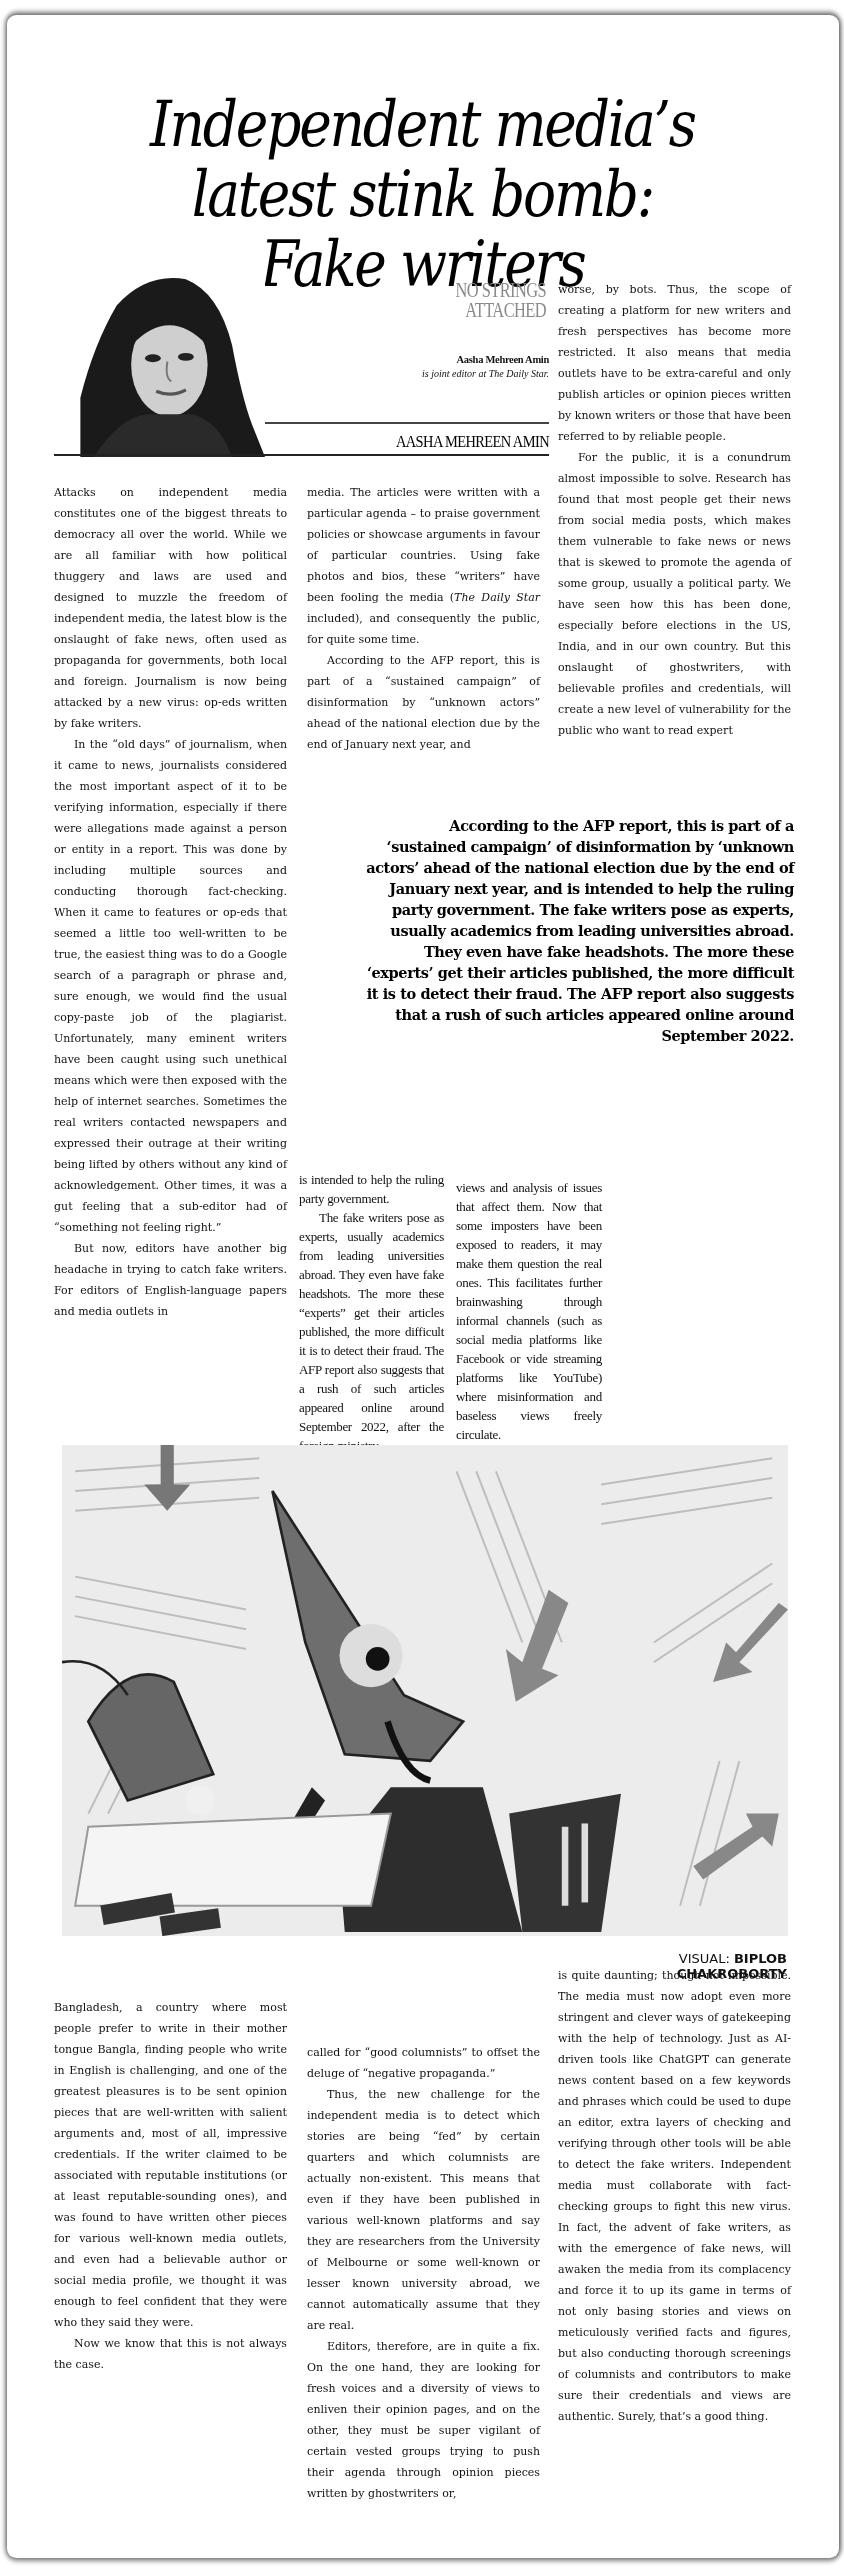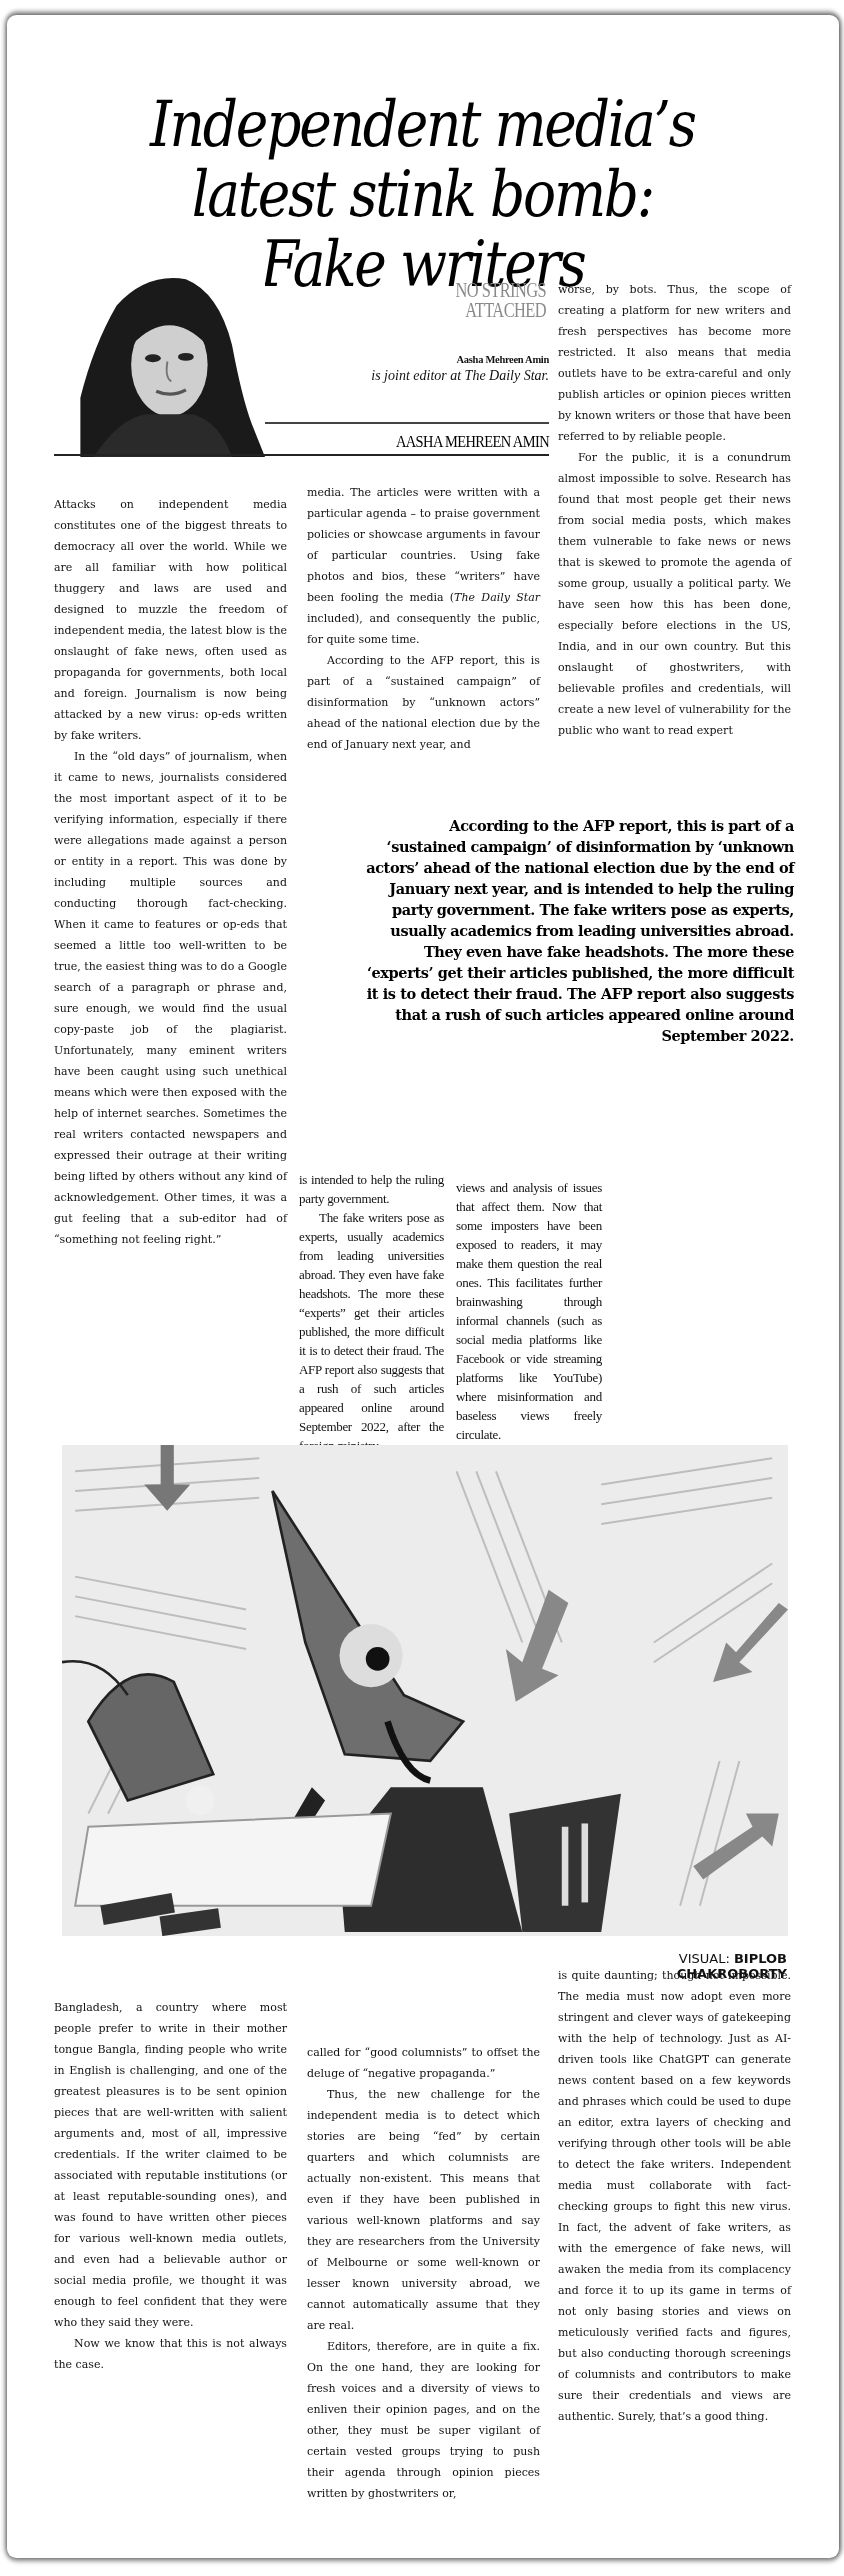--- a/index.html
+++ b/index.html
@@ -24,38 +24,38 @@
     position:absolute; left:368px; top:280px; width:178px; text-align:right;
     font-family:"Liberation Serif", serif; font-size:20px; line-height:20px; color:#8a8a8a;
     letter-spacing:-0.7px; transform:scaleX(0.82); transform-origin:right top;
   }
   .bio-name {
     position:absolute; left:342px; top:354px; width:207px; text-align:right;
     font-family:"Liberation Serif", serif; font-weight:bold; font-size:10.5px; letter-spacing:-0.3px;
   }
   .bio-role {
     position:absolute; left:329px; top:368px; width:220px; text-align:right;
-    font-family:"Liberation Serif", serif; font-style:italic; font-size:14px;
+    font-family:"Liberation Serif", serif; font-style:italic; font-size:10px;
   }
   .byline-rule-top { position:absolute; left:265px; top:422px; width:284px; height:2px; background:#444; }
   .byline {
     position:absolute; left:316px; top:432px; width:233px; text-align:right;
     font-family:"Liberation Serif", serif; font-size:17px; letter-spacing:-0.7px; color:#000;
     transform:scaleX(0.85); transform-origin:right top;
   }
   .byline-rule-bottom { position:absolute; left:54px; top:454px; width:495px; height:2px; background:#222; }
 
   .col {
     position:absolute; font-family:"DejaVu Serif", serif; font-size:11px; line-height:21px;
     text-align:justify; color:#111; hyphens:auto;
   }
   .col p { margin:0; text-indent:0; }
   .col p.ind { text-indent:20px; }
   .col.cond { font-family:"Liberation Serif", serif; font-size:13px; line-height:19px; letter-spacing:-0.3px; }
-  .col-a1 { left:54px; top:482px; width:233px;margin-top:12px; }
+  .col-a1 { left:54px; top:482px; width:233px; }
   .col-b1 { left:307px; top:482px; width:233px; }
   .col-c1 { left:558px; top:279px; width:233px; }
   .col-b2 { left:299px; top:1170px; width:145px; font-size:12px; line-height:19px; }
   .col-c2 { left:456px; top:1178px; width:146px; }
 
   .pullquote {
     position:absolute; left:366px; top:815px; width:428px; text-align:right;
     font-family:"DejaVu Serif", serif; font-weight:bold; font-size:14.5px; line-height:21px;
     letter-spacing:-0.4px; color:#000;
   }
@@ -103,20 +103,21 @@
 </div>
 <div class="bio-name">Aasha Mehreen Amin</div>
 <div class="bio-role"><span>is joint editor at </span><span>The Daily Star.</span></div>
 <div class="byline-rule-top"></div>
 <div class="byline">AASHA MEHREEN AMIN</div>
 <div class="byline-rule-bottom"></div>
 
 <div class="col col-a1">
   <p>Attacks on independent media constitutes one of the biggest threats to democracy all over the world. While we are all familiar with how political thuggery and laws are used and designed to muzzle the freedom of independent media, the latest blow is the onslaught of fake news, often used as propaganda for governments, both local and foreign. Journalism is now being attacked by a new virus: op-eds written by fake writers.</p>
   <p class="ind">In the “old days” of journalism, when it came to news, journalists considered the most important aspect of it to be verifying information, especially if there were allegations made against a person or entity in a report. This was done by including multiple sources and conducting thorough fact-checking. When it came to features or op-eds that seemed a little too well-written to be true, the easiest thing was to do a Google search of a paragraph or phrase and, sure enough, we would find the usual copy-paste job of the plagiarist. Unfortunately, many eminent writers have been caught using such unethical means which were then exposed with the help of internet searches. Sometimes the real writers contacted newspapers and expressed their outrage at their writing being lifted by others without any kind of acknowledgement. Other times, it was a gut feeling that a sub-editor had of “something not feeling right.”</p>
+  <p class="ind">But now, editors have another big headache in trying to catch fake writers. For editors of English-language papers and media outlets in</p>
 </div>
 
 <div class="col col-b1">
   <p><span>media. The articles were written with a particular agenda – to praise government policies or showcase arguments in favour of particular countries. Using fake photos and bios, these “writers” have been fooling the media (</span><i>The Daily Star</i><span> included), and consequently the public, for quite some time.</span></p>
   <p class="ind">According to the AFP report, this is part of a “sustained campaign” of disinformation by “unknown actors” ahead of the national election due by the end of January next year, and</p>
 </div>
 
 <div class="col col-c1">
   <p>worse, by bots. Thus, the scope of creating a platform for new writers and fresh perspectives has become more restricted. It also means that media outlets have to be extra-careful and only publish articles or opinion pieces written by known writers or those that have been referred to by reliable people.</p>
   <p class="ind">For the public, it is a conundrum almost impossible to solve. Research has found that most people get their news from social media posts, which makes them vulnerable to fake news or news that is skewed to promote the agenda of some group, usually a political party. We have seen how this has been done, especially before elections in the US, India, and in our own country. But this onslaught of ghostwriters, with believable profiles and credentials, will create a new level of vulnerability for the public who want to read expert</p>

